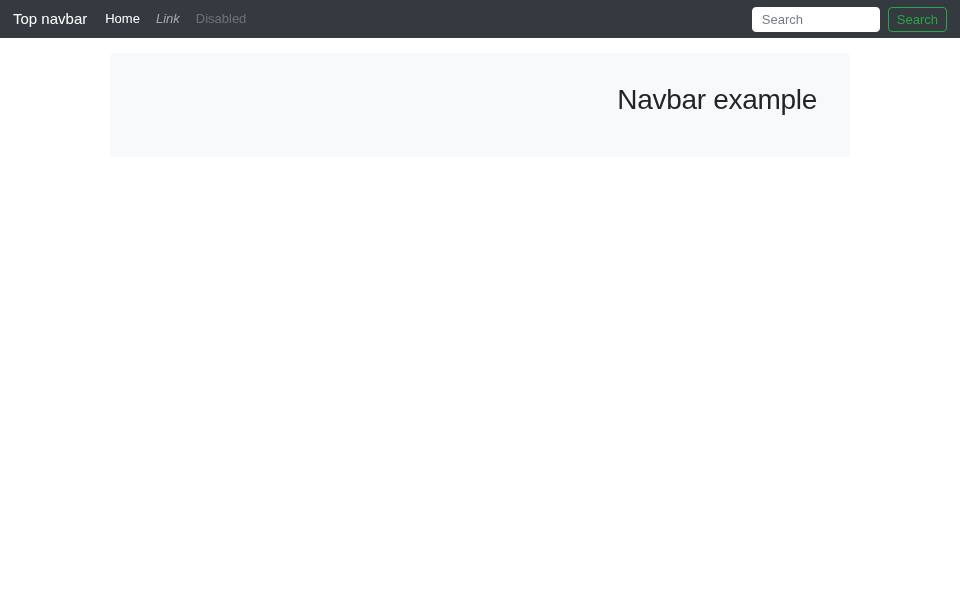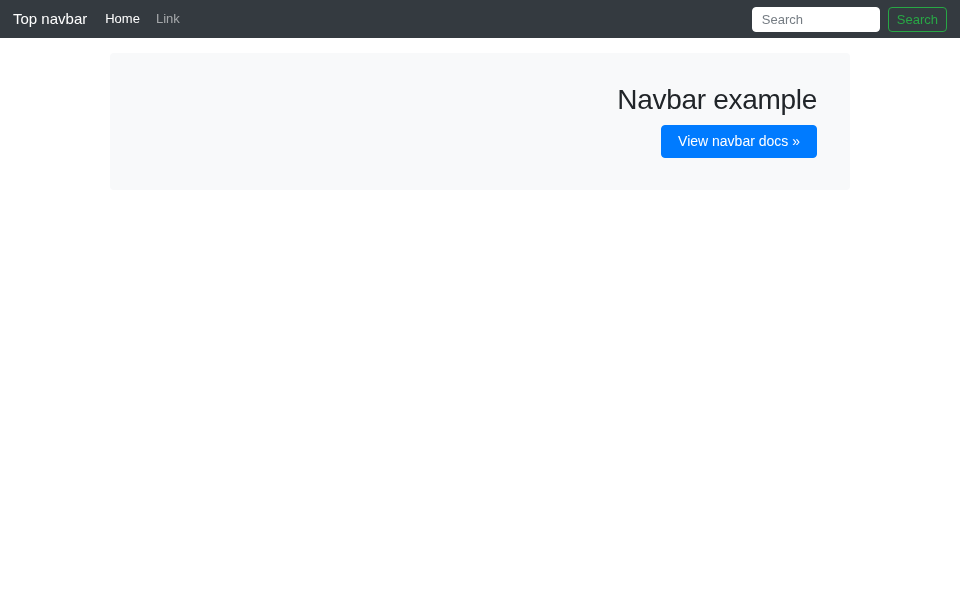--- a/index.html
+++ b/index.html
@@ -38,21 +38,21 @@
   }
   .nav-link {
     font-size: 13px;
     padding: 0 8px;
     line-height: 38px;
     text-decoration: none;
     cursor: pointer;
     white-space: nowrap;
   }
   .nav-link.active   { color: #ffffff; }
-  .nav-link.default  { color: rgba(255,255,255,0.55); }
+  .nav-link.default  { color: rgba(255,255,255,0.55); font-style: italic; }
   .nav-link.disabled { color: rgba(255,255,255,0.28); cursor: default; }
 
   .search-form {
     display: flex;
     align-items: center;
   }
   .search-input {
     width: 128px;
     height: 25px;
     border: 1px solid #ffffff;
@@ -121,26 +121,26 @@
 </style>
 </head>
 <body>
 
 <header class="navbar">
   <a class="navbar-brand">Top navbar</a>
 
   <nav class="navbar-nav">
     <a class="nav-link active">Home</a>
     <a class="nav-link default">Link</a>
+    <a class="nav-link disabled">Disabled</a>
   </nav>
 
   <form class="search-form">
     <input class="search-input" type="text" placeholder="Search" style="">
     <button class="search-btn" type="submit">Search</button>
   </form>
 </header>
 
 <main class="main-container">
   <section class="hero">
     <h1 class="hero-title">Navbar example</h1>
-    <a class="hero-cta">View navbar docs »</a>
   </section>
 </main>
 
 </body></html>

